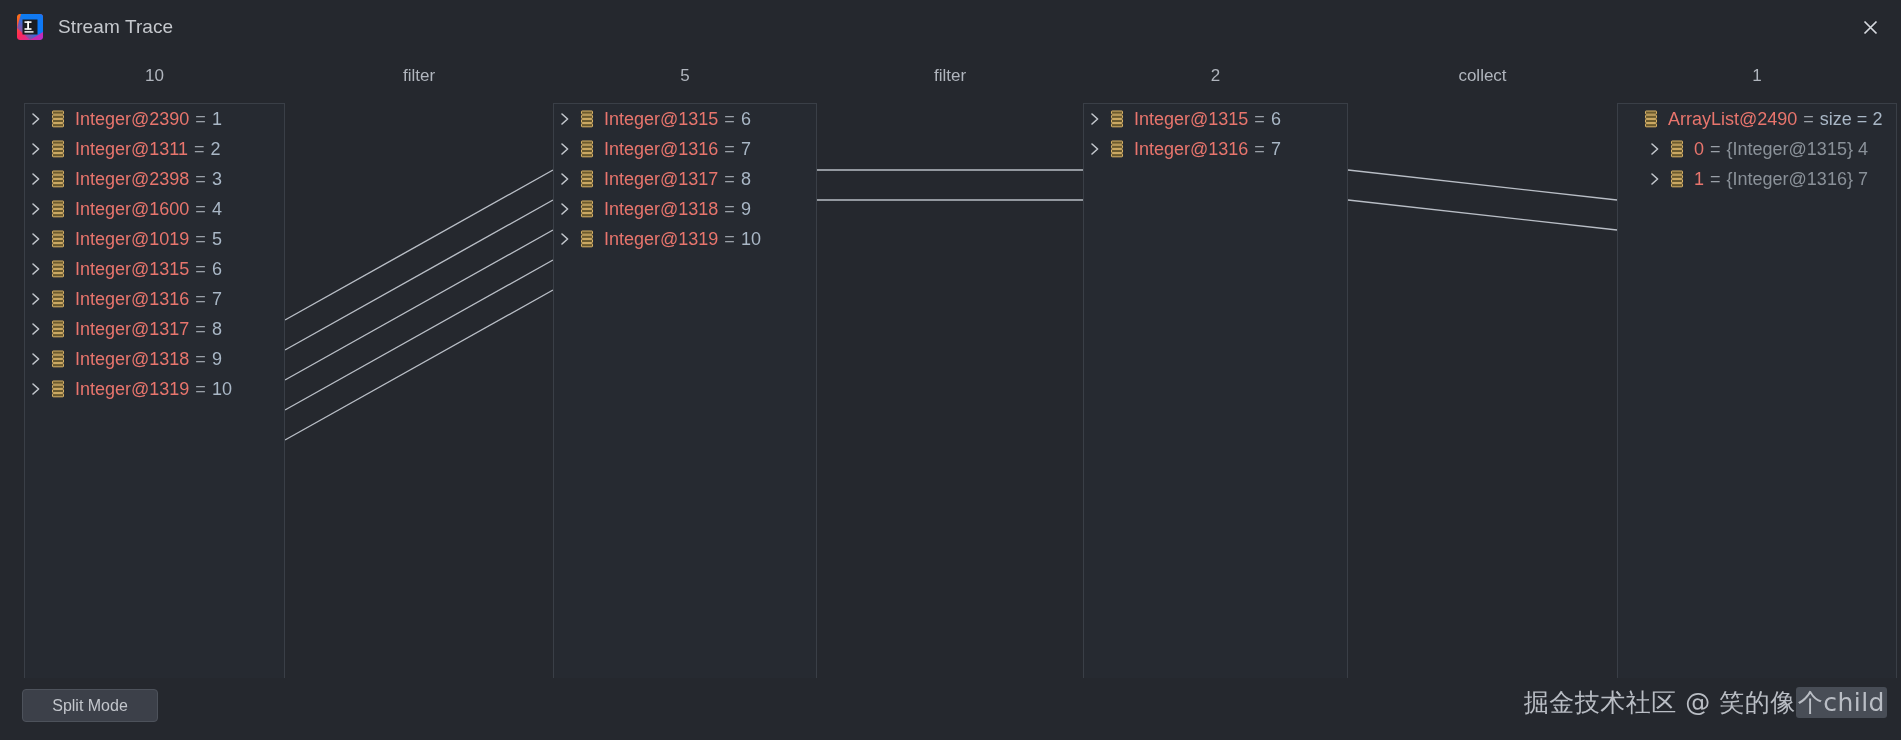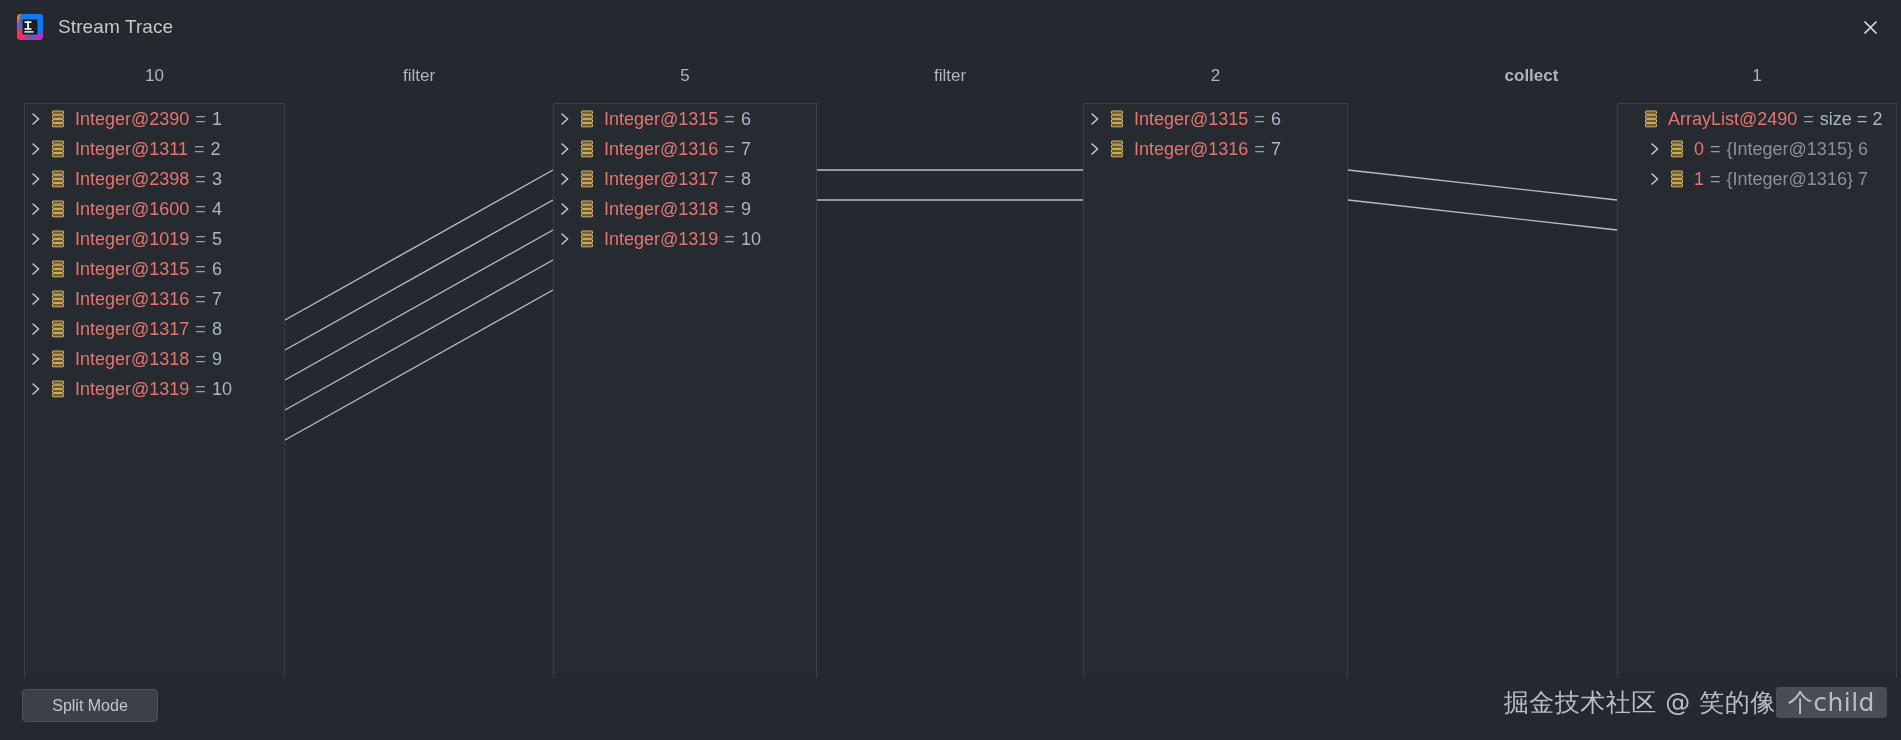--- a/index.html
+++ b/index.html
@@ -161,21 +161,21 @@
     right: 14px; top: 8px;
     font-size: 25px;
     color: #b9bdc4;
     white-space: nowrap;
     font-family: "DejaVu Sans", "Liberation Sans", sans-serif;
     letter-spacing: .5px;
   }
   .watermark .hl {
     background: #484d56;
     border-radius: 3px;
-    padding: 1px 12px;
+    padding: 1px 2px;
     text-align: center;
   }
 </style>
 </head>
 <body>
 
 <div id="app">
 
   <div class="titlebar">
     <div class="logo">
@@ -229,21 +229,21 @@
     </svg>
 
     <div class="stage-label count-label" style="left:24px; top:8px; width:261px;">10</div>
 
     <div class="stage-label op-label" style="left:285px; top:8px; width:268px;">filter</div>
     <div class="stage-label count-label" style="left:553px; top:8px; width:264px;">5</div>
 
     <div class="stage-label op-label" style="left:817px; top:8px; width:266px;">filter</div>
     <div class="stage-label count-label" style="left:1083px; top:8px; width:265px;">2</div>
 
-    <div class="stage-label op-label" style="left:1397px; top:8px; width:269px;font-weight:bold;">collect</div>
+    <div class="stage-label op-label" style="left:1348px; top:8px; width:269px;">collect</div>
     <div class="stage-label count-label" style="left:1617px; top:8px; width:280px;">1</div>
 
     <div class="panel" id="panel-0" style="left:24px; width:261px;">
         <div class="row">
           <span class="chev">
             <svg width="12" height="14" viewBox="0 0 12 14">
               <path d="M3 2 L8.6 7 L3 12" stroke="#c2c6cc" stroke-width="1.6" fill="none" stroke-linecap="round" stroke-linejoin="round"></path>
             </svg>
           </span>
           <span class="obj-icon">
@@ -579,21 +579,21 @@
           <span class="obj-icon">
             <svg width="16" height="18" viewBox="0 0 16 18">
               <rect x="2.5" y="1" width="11" height="3.2" rx="0.6" fill="#6b5a2e" stroke="#d9b368" stroke-width="1"></rect>
               <rect x="2.5" y="5.2" width="11" height="3.2" rx="0.6" fill="#6b5a2e" stroke="#d9b368" stroke-width="1"></rect>
               <rect x="2.5" y="9.4" width="11" height="3.2" rx="0.6" fill="#6b5a2e" stroke="#d9b368" stroke-width="1"></rect>
               <rect x="2.5" y="13.600000000000001" width="11" height="3.2" rx="0.6" fill="#6b5a2e" stroke="#d9b368" stroke-width="1"></rect>
             </svg>
           </span>
           <span class="nm">0</span>
           <span class="eq">=</span>
-          <span class="val-dim">{Integer@1315} 6</span>
+          <span class="val-dim">{Integer@1315} 4</span>
         </div>
         <div class="row indent">
           <span class="chev">
             <svg width="12" height="14" viewBox="0 0 12 14">
               <path d="M3 2 L8.6 7 L3 12" stroke="#c2c6cc" stroke-width="1.6" fill="none" stroke-linecap="round" stroke-linejoin="round"></path>
             </svg>
           </span>
           <span class="obj-icon">
             <svg width="16" height="18" viewBox="0 0 16 18">
               <rect x="2.5" y="1" width="11" height="3.2" rx="0.6" fill="#6b5a2e" stroke="#d9b368" stroke-width="1"></rect>

